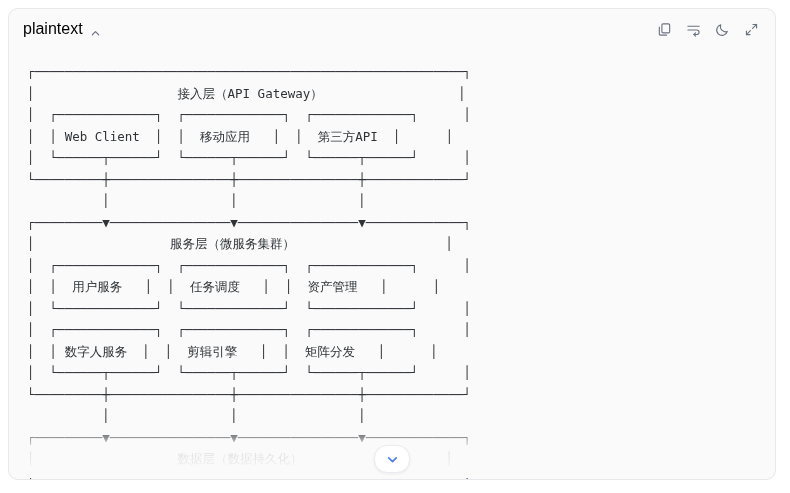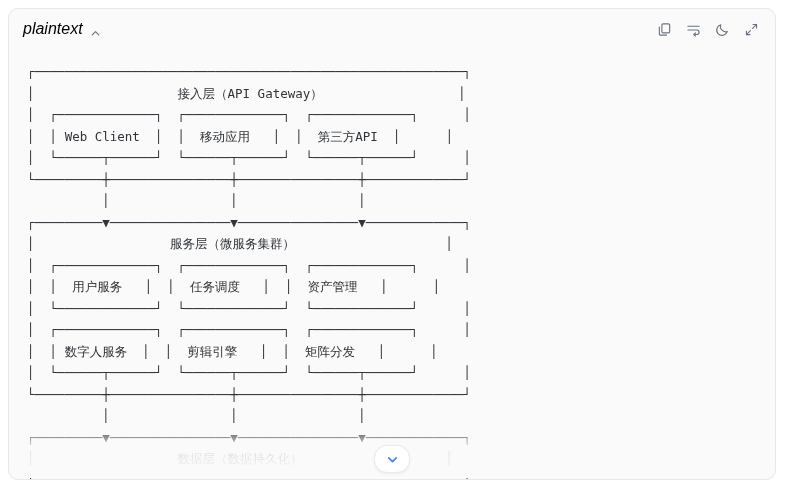--- a/index.html
+++ b/index.html
@@ -12,21 +12,21 @@
     position:absolute;left:8px;top:8px;width:766px;height:470px;
     background:#fafafa;
     border:1px solid #e6e8eb;
     border-radius:10px;
     overflow:hidden;
   }
   .hdr{
     position:absolute;left:0;top:0;right:0;height:40px;
     display:flex;align-items:center;
   }
-  .hdr-left{display:flex;align-items:center;gap:7px;padding-left:14px;font-style:italic;}
+  .hdr-left{display:flex;align-items:center;gap:7px;padding-left:14px;}
   .caret{
     display:inline-block;width:11px;height:11px;position:relative;top:1px;
   }
   .hdr-right{
     margin-left:auto;display:flex;align-items:center;gap:14px;padding-right:16px;
   }
   .ico{width:15px;height:15px;display:block;color:#6b7280;cursor:pointer;}
   .ico svg{display:block;}
   .code{
     position:absolute;left:0;top:40px;right:0;bottom:0;

